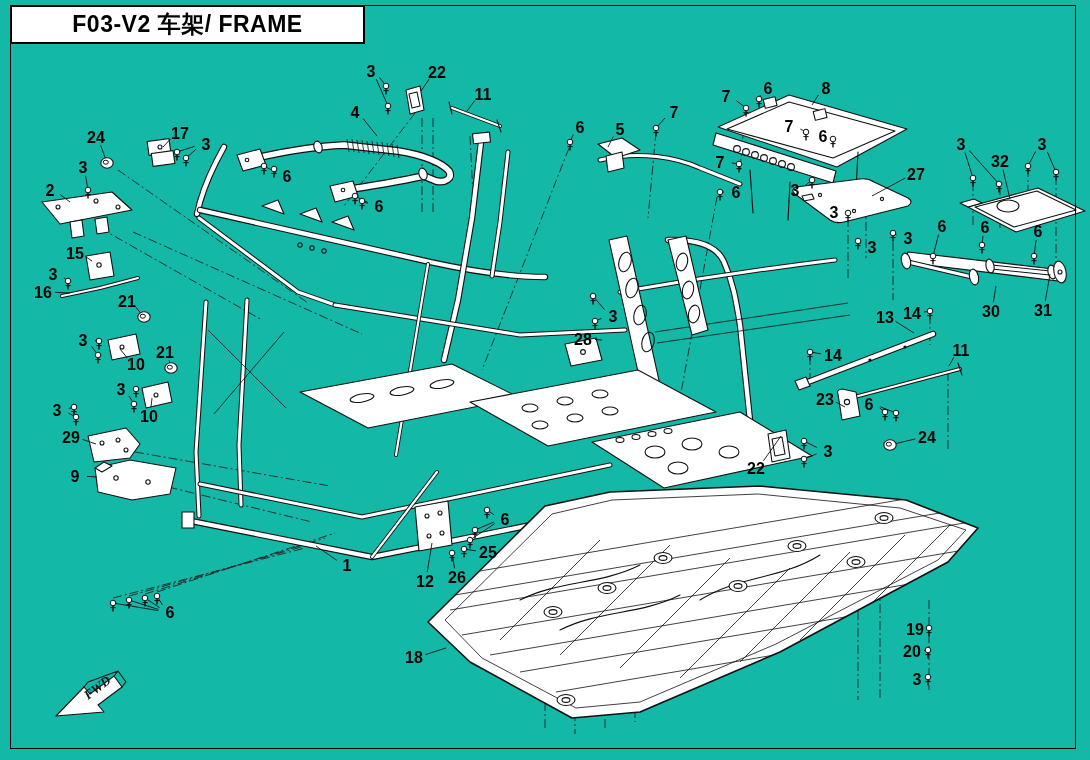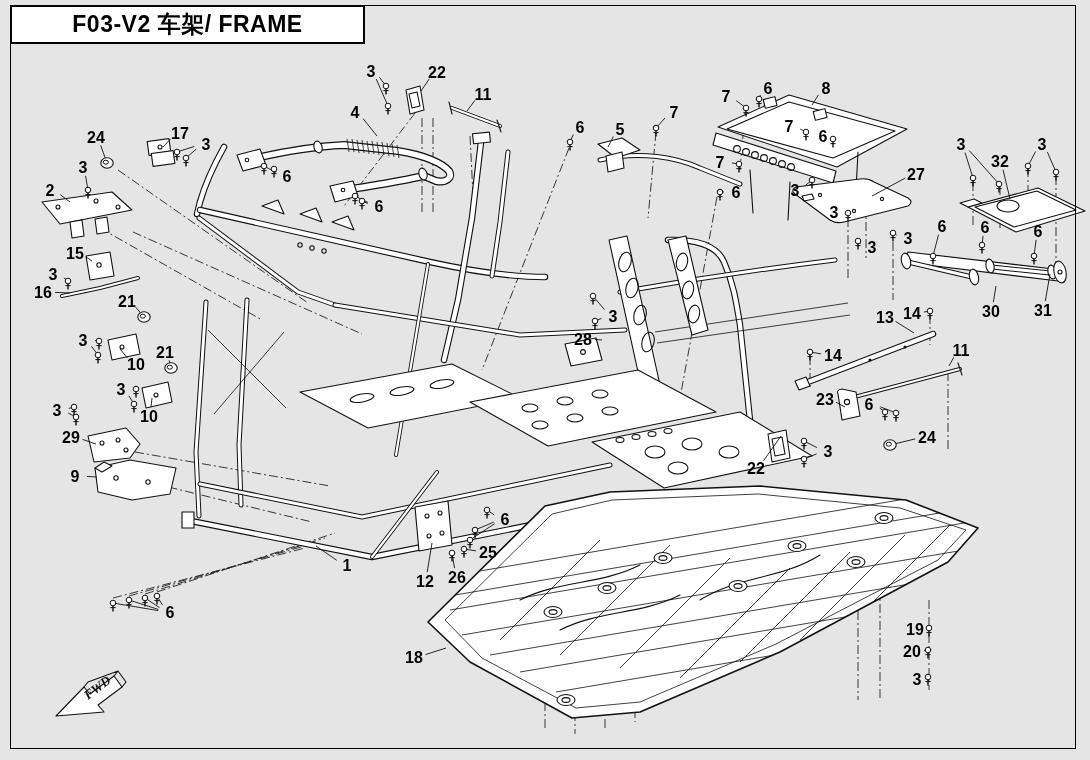--- a/index.html
+++ b/index.html
@@ -1,16 +1,16 @@
 <!DOCTYPE html>
 <html><head>
 <meta charset="utf-8">
 <style>
   html,body{margin:0;padding:0;background:#fff;}
-  #page{position:relative;width:1090px;height:760px;background:#e5e5e5;overflow:hidden;
+  #page{position:relative;width:1090px;height:760px;background:#14b8a6;overflow:hidden;
         font-family:"Liberation Sans","DejaVu Sans",sans-serif;}
   #art{position:absolute;left:0;top:0;}
   
   .ln{stroke:#111;stroke-width:1.1;fill:none;stroke-linejoin:round;stroke-linecap:round;}
   .lnf{stroke:#111;stroke-width:1.1;fill:#fff;stroke-linejoin:round;}
   .thin{stroke:#111;stroke-width:.8;fill:none;}
   .tube-o{stroke:#111;stroke-width:6.5;fill:none;stroke-linecap:round;stroke-linejoin:round;}
   .tube-o.w5{stroke-width:5;} .tube-o.w4{stroke-width:4;} .tube-o.w8{stroke-width:8;}
   .tube-i{stroke:#fff;stroke-width:4.3;fill:none;stroke-linecap:round;stroke-linejoin:round;}
   .tube-i.w5{stroke-width:3;} .tube-i.w4{stroke-width:2.2;} .tube-i.w8{stroke-width:5.6;}

